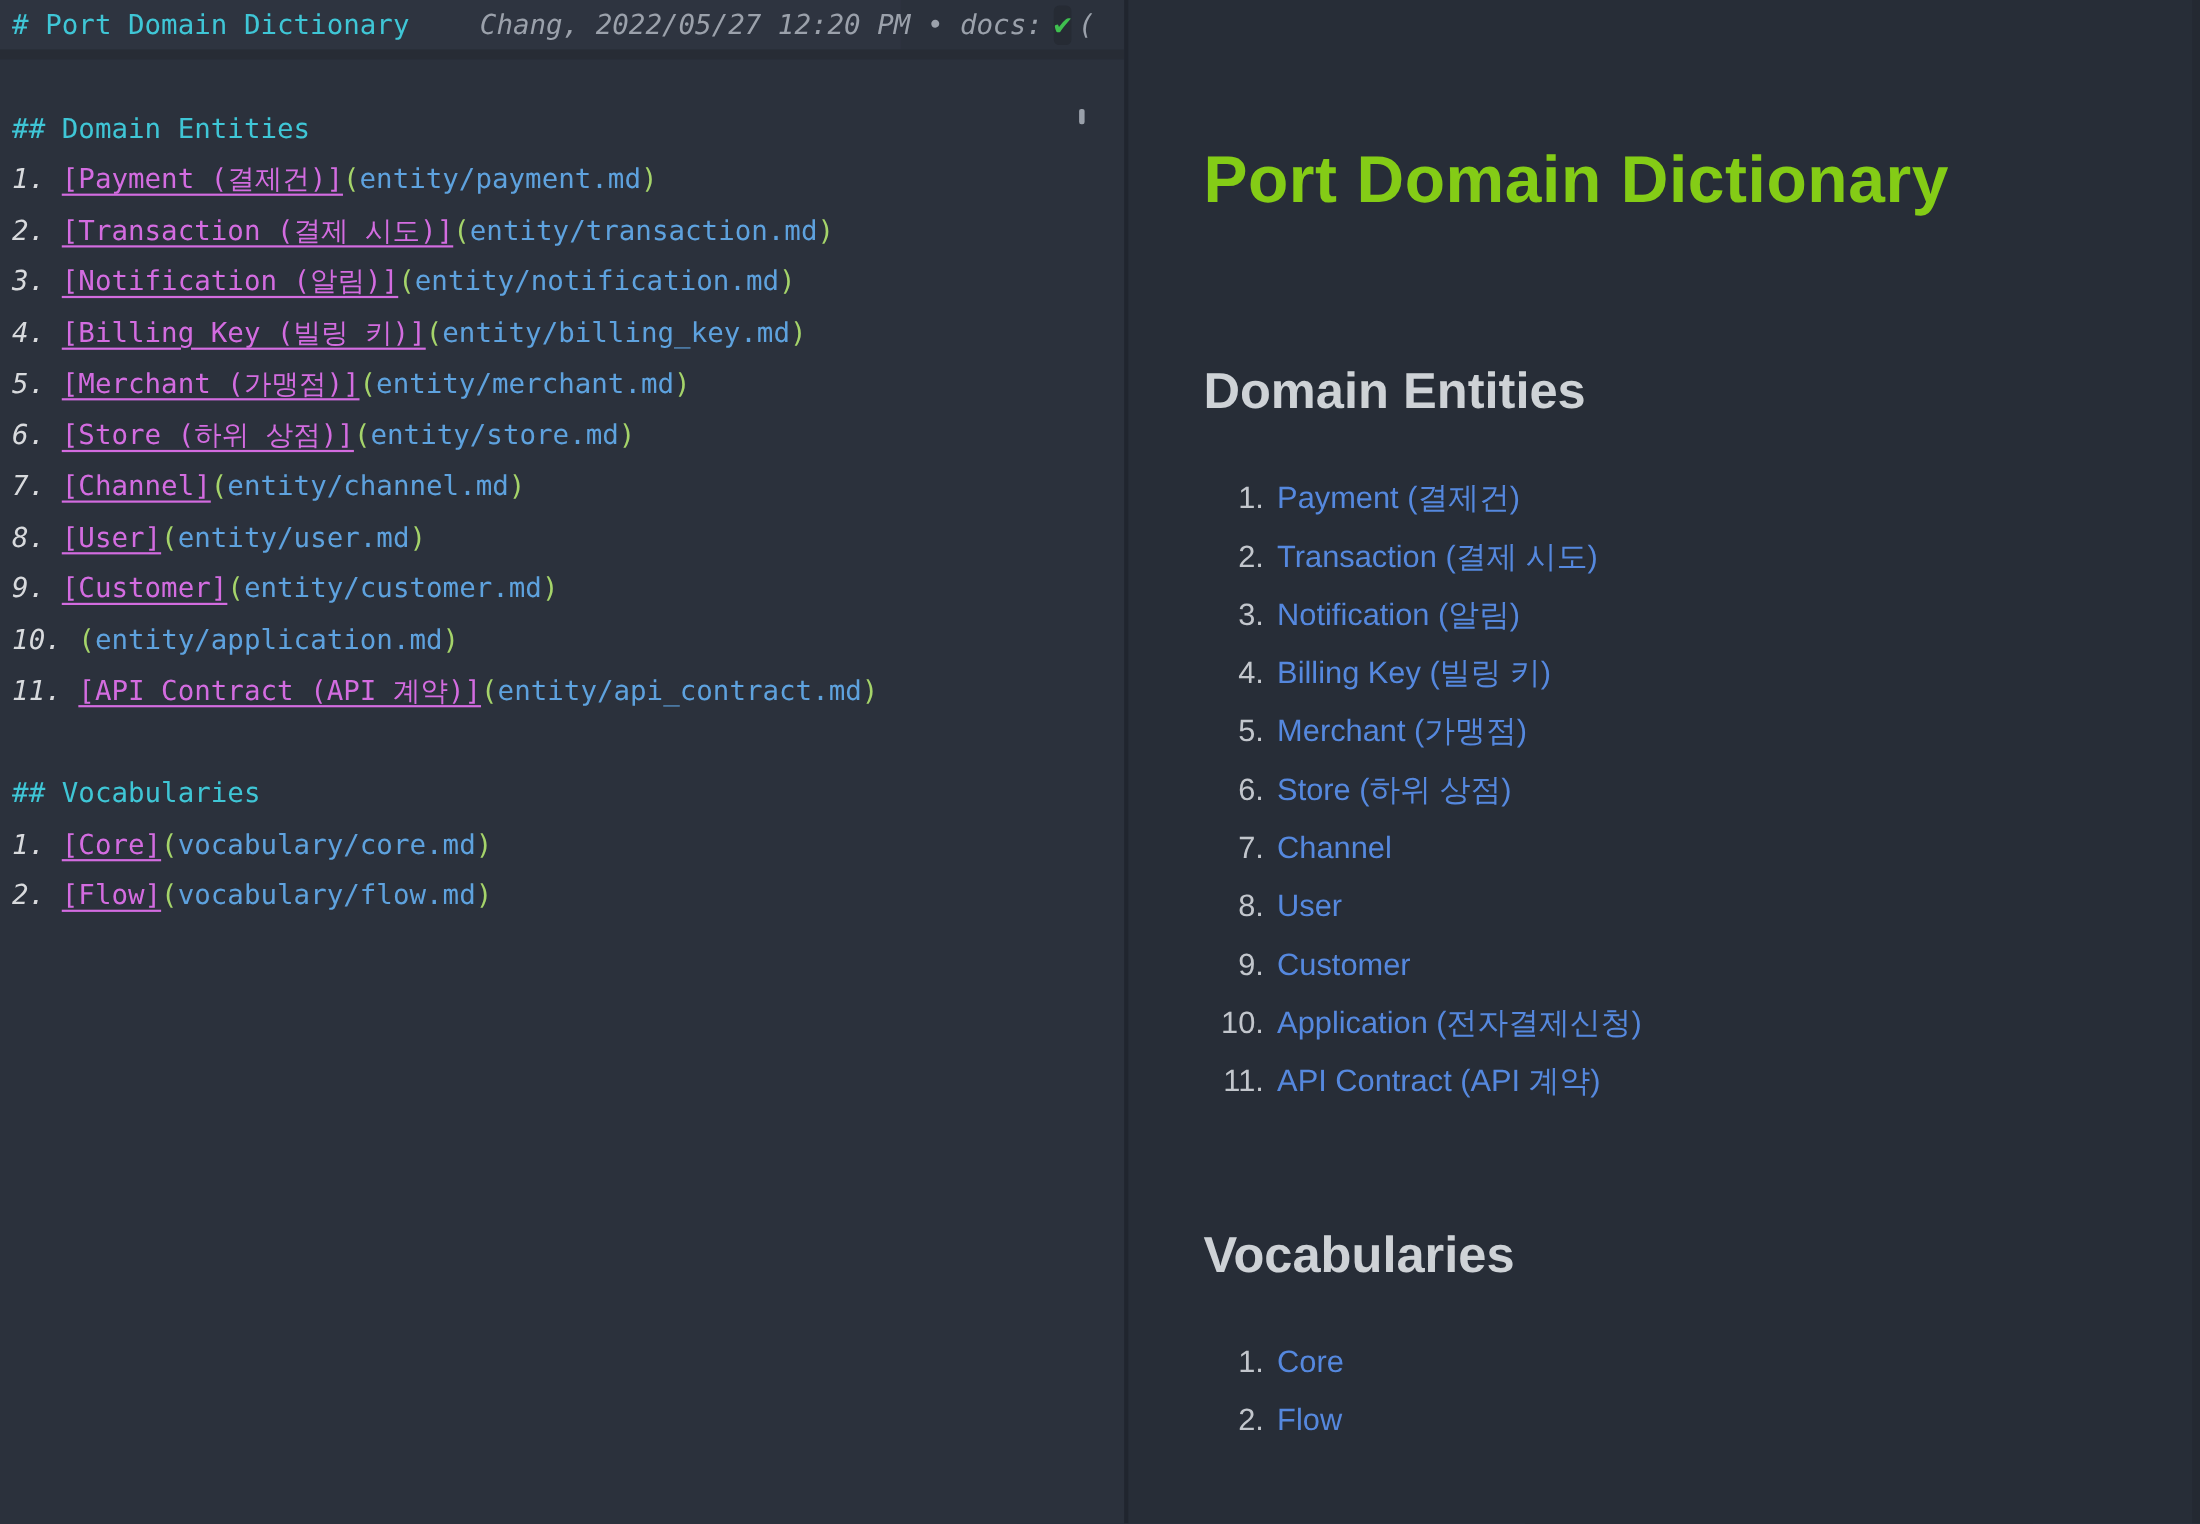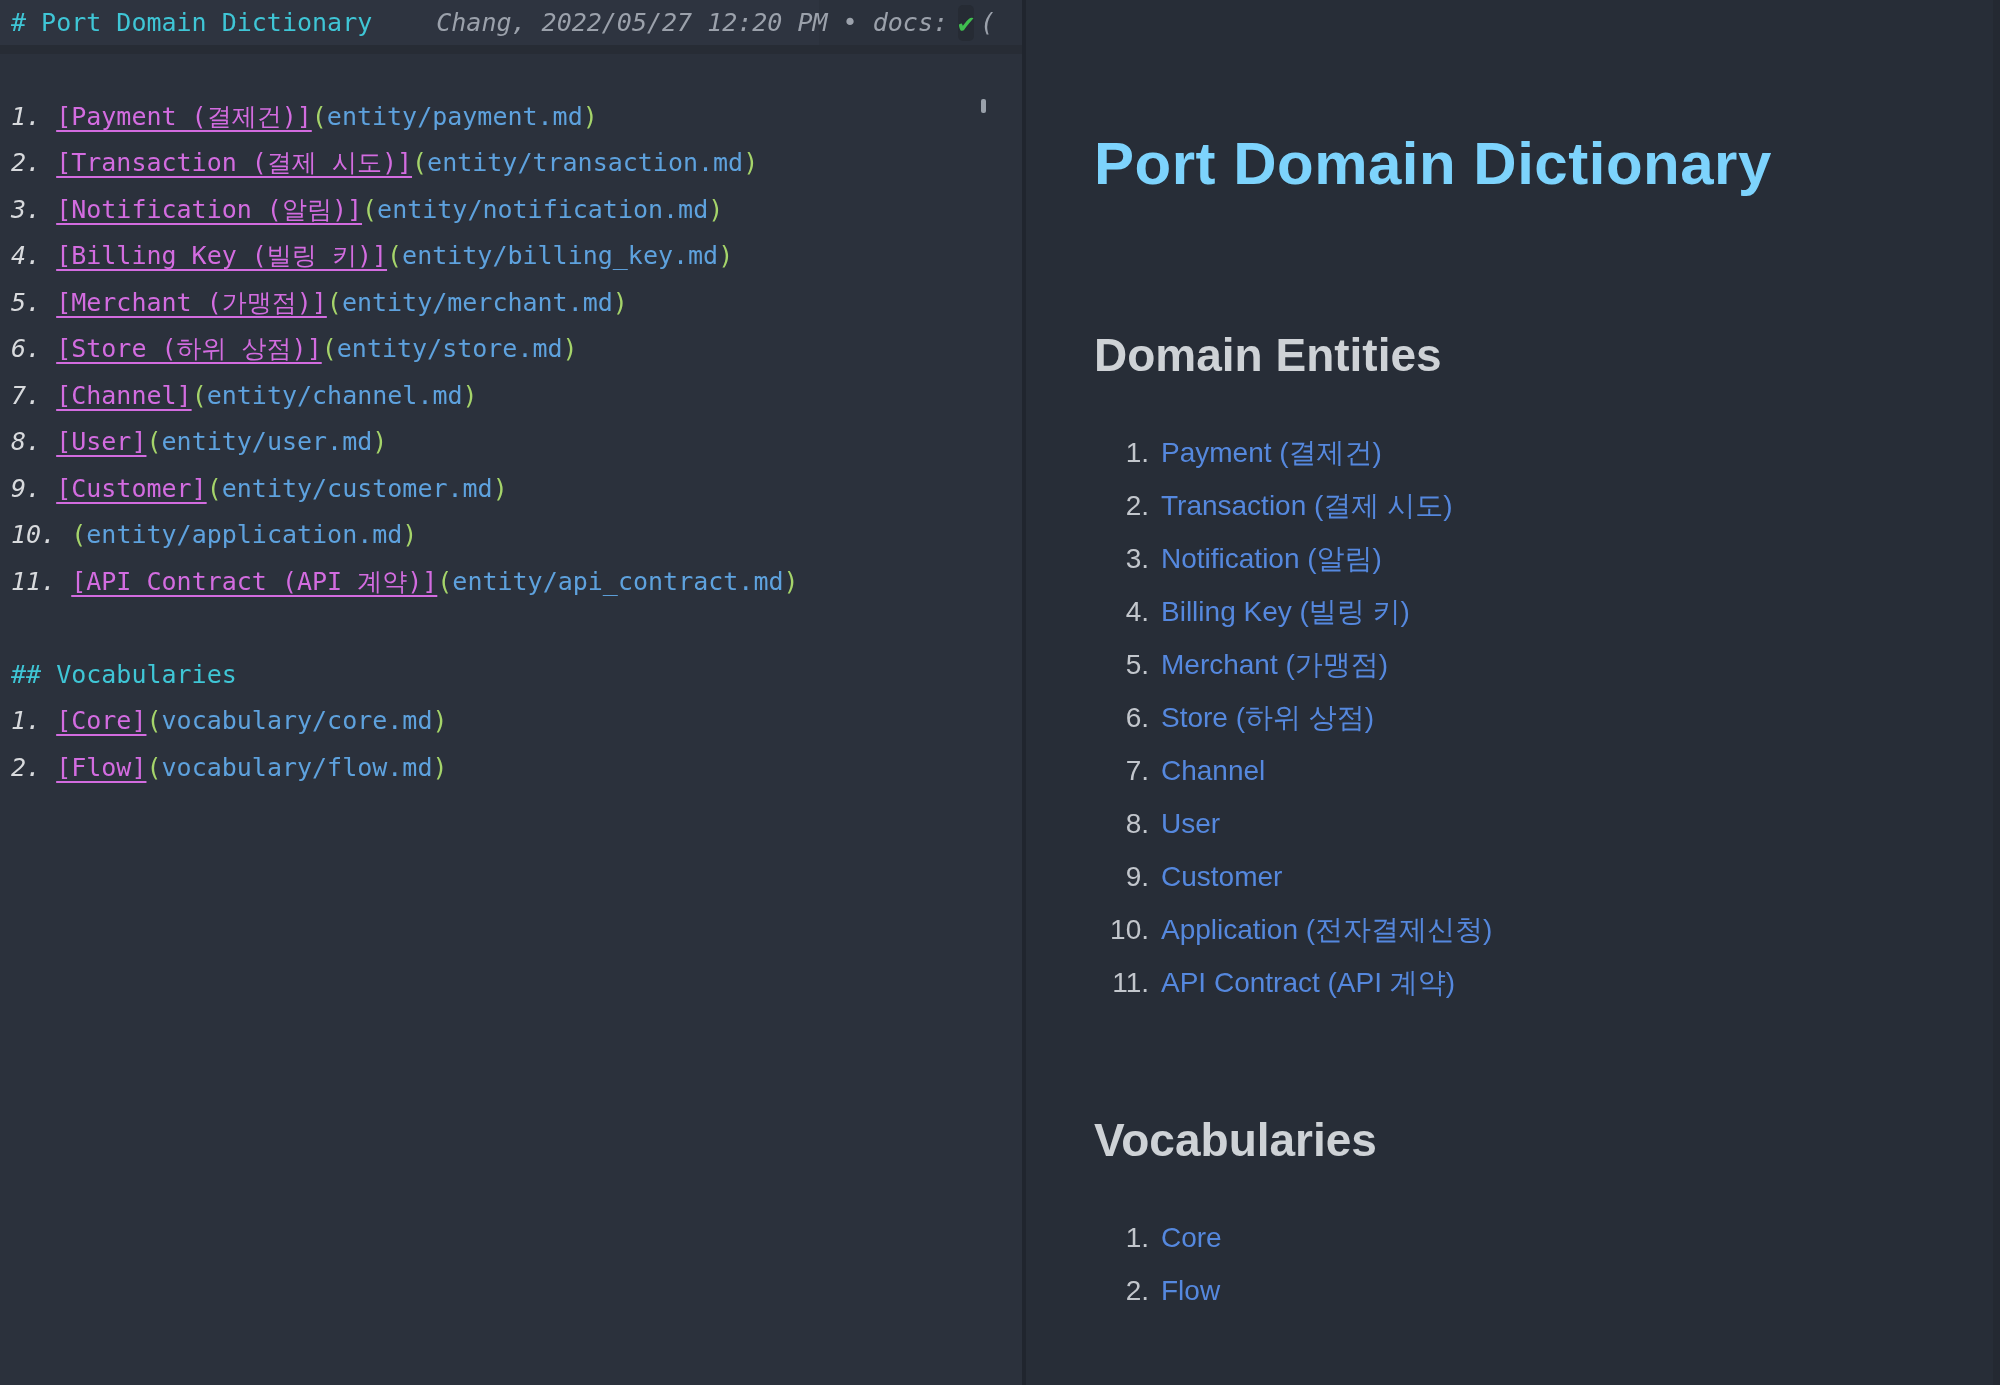--- a/index.html
+++ b/index.html
@@ -36,21 +36,21 @@
   
   .divider{position:absolute;left:1022px;top:0;width:4px;height:1385px;
            background:#20252e;cursor:col-resize;}
 
   
   .pane-right{position:absolute;left:1026px;top:0;width:974px;height:1385px;
               background:#272d37;overflow:hidden;
               font-family:"Liberation Sans","DejaVu Sans",sans-serif;}
   .edge-strip{position:absolute;right:0;top:0;width:7px;height:1385px;background:#242932;}
   .pv-h1{margin:132px 0 0 68px;font-size:60px;line-height:64px;font-weight:bold;
-         color:#7dd3fc;letter-spacing:.5px;}
+         color:#84cc16;letter-spacing:.5px;}
   .pv-h2{margin:133px 0 0 68px;font-size:46px;line-height:52px;font-weight:bold;
          color:#ced2d6;}
   .pv-h2.second{margin-top:105px;}
   .pv-list{list-style:none;margin:45px 0 0 0;padding:0 0 0 68px;}
   .pv-li{height:53px;display:flex;align-items:center;font-size:28px;}
   .pnum{display:inline-block;min-width:55px;text-align:right;margin-right:12px;
         color:#c2c6cc;}
   .pv-link{color:#5588de;cursor:pointer;}
 </style>
 </head>
@@ -64,20 +64,21 @@
       <span class="meta">Chang, 2022/05/27 12:20 PM • docs:</span>
       <span class="check-chip">
         <span class="check">✔</span>
       </span>
       <span class="meta meta-paren">(</span>
     </div>
     <div class="topbar-shadow"></div>
 
     <div class="code-area">
 
+      <div class="code-line md-h2">## Domain Entities</div>
       <div>
 
           <div class="code-line">
             <span class="num">1. </span>
             <span class="mdlink">[Payment (결제건)]</span>
             <span class="paren">(</span>
             <span class="target">entity/payment.md</span>
             <span class="paren">)</span>
           </div>
 

